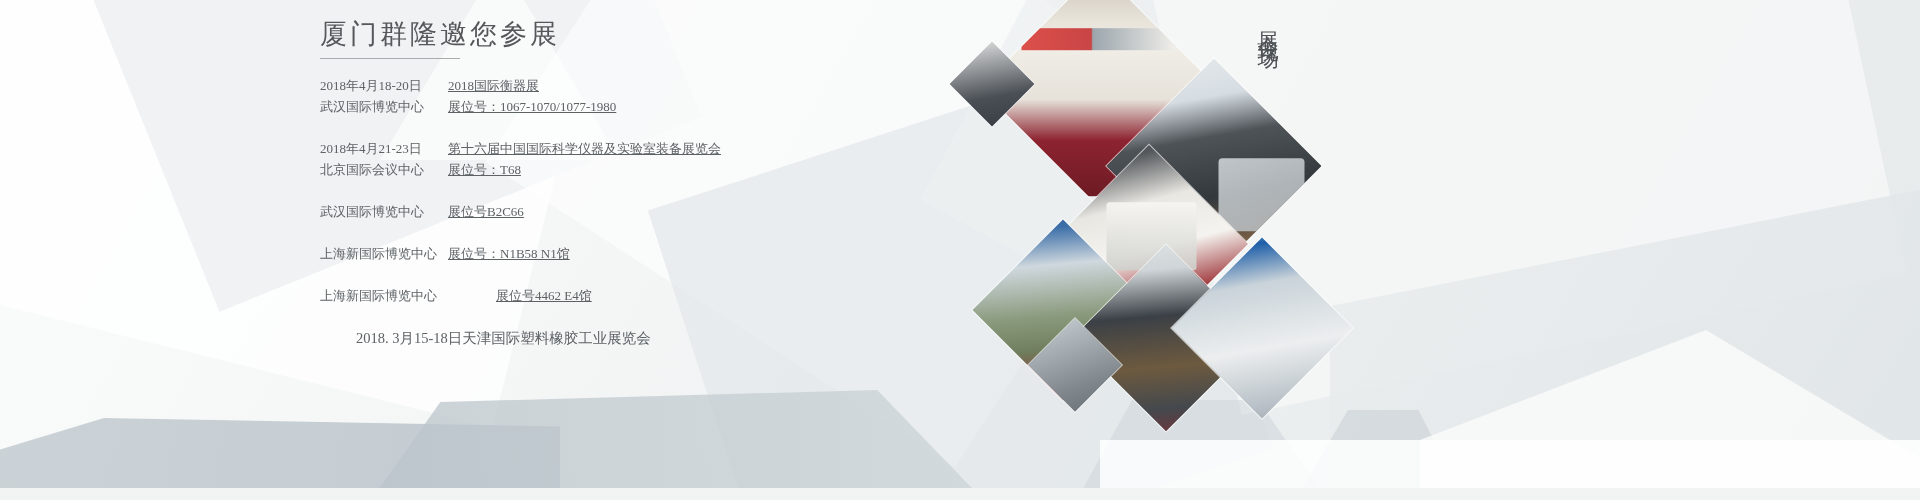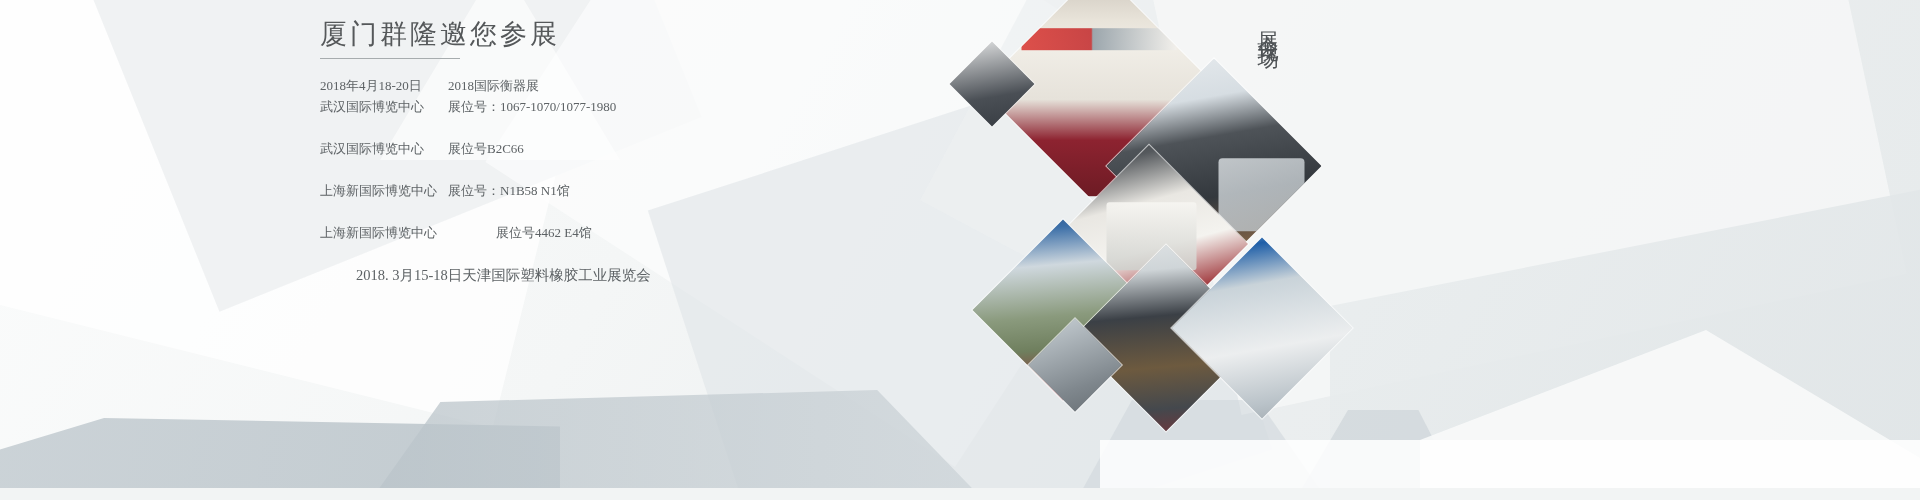--- a/index.html
+++ b/index.html
@@ -52,21 +52,21 @@
     font-family:"Liberation Serif","DejaVu Serif",serif;
     padding-bottom:8px;line-height:1.2;
   }
   #headrule{width:140px;height:1px;background:#a7acae;margin-bottom:16px;}
   .evt{margin-bottom:21px;}
   .evt .row{
     display:flex;align-items:baseline;
     font-size:13px;color:#5d6265;line-height:21px;white-space:nowrap;
   }
   .evt .c1{width:128px;flex:0 0 auto;}
-  .evt .c2{flex:0 0 auto;}
+  .evt .c2{flex:0 0 auto;text-decoration:underline;}
   .evt.single .row{display:block;margin-left:36px;}
   
   #evt6 .row{display:block;font-size:14.5px;line-height:22px;}
 
   
   #collage{position:absolute;left:1020px;top:-6px;width:360px;height:500px;}
   .dia{
     position:absolute;width:150px;height:150px;
     transform:rotate(45deg);overflow:hidden;
     box-shadow:0 0 0 1px rgba(255,255,255,.65);
@@ -138,20 +138,30 @@
       <div class="row">
         <span class="c1">2018年4月18-20日</span>
         <span class="c2">2018国际衡器展</span>
       </div>
       <div class="row">
         <span class="c1">武汉国际博览中心</span>
         <span class="c2">展位号：1067-1070/1077-1980</span>
       </div>
     </div>
 
+    <div class="evt" id="evt2">
+      <div class="row">
+        <span class="c1">2018年4月21-23日</span>
+        <span class="c2">第十六届中国国际科学仪器及实验室装备展览会</span>
+      </div>
+      <div class="row">
+        <span class="c1">北京国际会议中心</span>
+        <span class="c2">展位号：T68</span>
+      </div>
+    </div>
 
     <div class="evt" id="evt3">
       <div class="row">
         <span class="c1">武汉国际博览中心</span>
         <span class="c2">展位号B2C66</span>
       </div>
     </div>
 
     <div class="evt" id="evt4">
       <div class="row">

